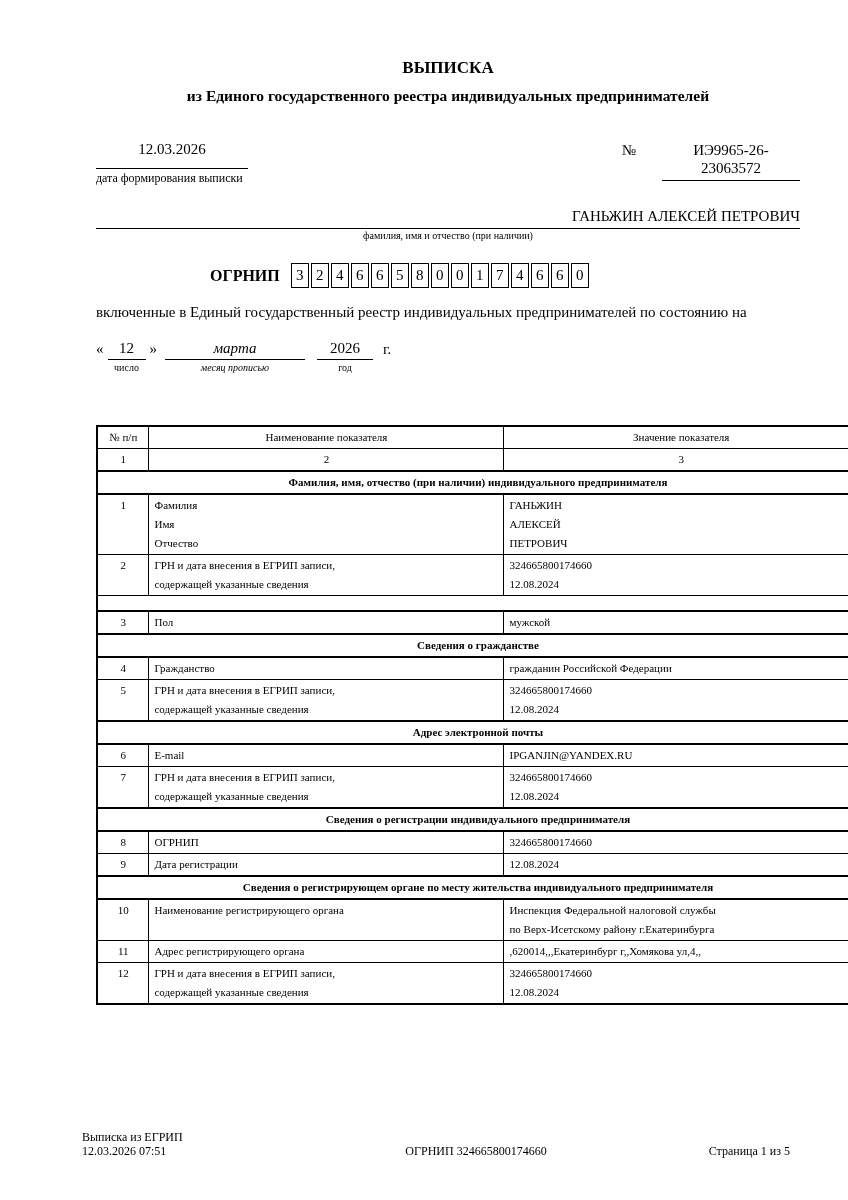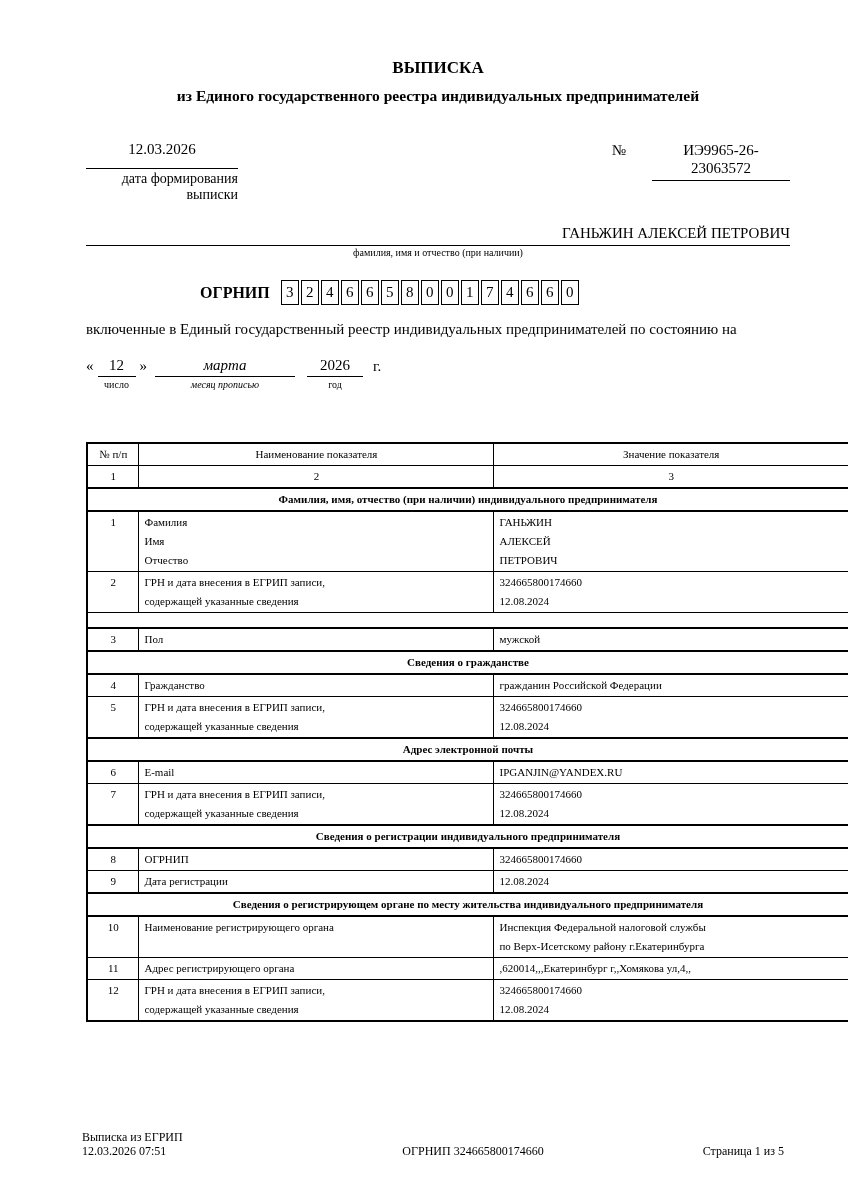--- a/index.html
+++ b/index.html
@@ -8,21 +8,21 @@
     position: relative;
     width: 848px;
     height: 1200px;
     background: #ffffff;
     color: #000000;
     font-family: "Liberation Serif", "DejaVu Serif", serif;
     overflow: hidden;
   }
   .content {
     position: absolute;
-    left: 86px;
+    left: 96px;
     top: 0;
     width: 704px;
   }
   .doc-title {
     margin-top: 58px;
     text-align: center;
     font-weight: bold;
     font-size: 17px;
     line-height: 20px;
   }
@@ -40,22 +40,22 @@
     align-items: flex-start;
   }
   .meta-date { width: 152px; }
   .meta-date-value {
     text-align: center;
     font-size: 15px;
     padding-bottom: 10px;
     border-bottom: 1px solid #000;
   }
   .meta-date-label {
-    font-size: 14px;
-    text-align: right;
+    font-size: 12px;
+    text-align: left;
     margin-top: 2px;
   }
   .meta-number { display: flex; gap: 26px; align-items: flex-start; }
   .meta-number-sign { font-size: 15px; line-height: 18px; }
   .meta-number-value {
     width: 138px;
     text-align: center;
     font-size: 15px;
     line-height: 18px;
     border-bottom: 1px solid #000;
@@ -151,21 +151,21 @@
     border-bottom: 2px solid #000;
   }
   .spacer-row td {
     height: 14px;
     line-height: 12px;
     border-bottom: 2px solid #000;
   }
   .footer {
     position: absolute;
     left: 82px;
-    right: 64px;
+    right: 58px;
     top: 1130px;
     display: flex;
     align-items: flex-end;
     font-size: 12px;
     line-height: 14px;
   }
   .footer-left { width: 220px; }
   .footer-center { flex: 1; text-align: center; }
   .footer-right { width: 140px; text-align: right; }
 </style>

